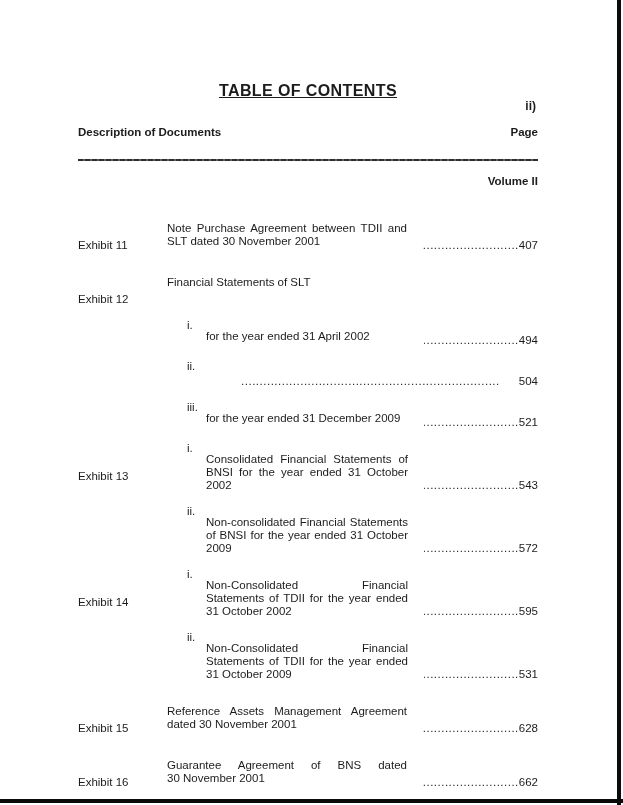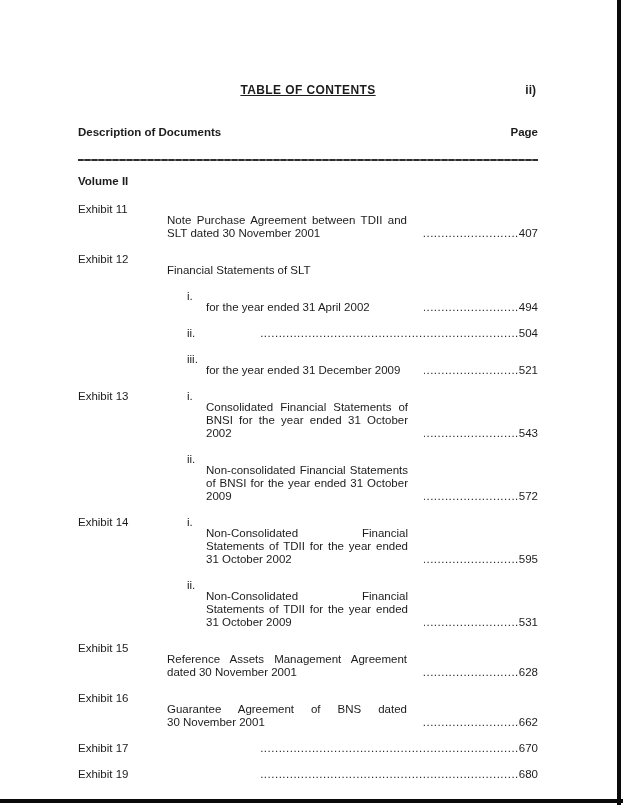--- a/index.html
+++ b/index.html
@@ -30,55 +30,56 @@
     width: 460px;
   }
   .title-row {
     position: relative;
     text-align: center;
     margin-bottom: 28px;
     height: 14px;
   }
   .doc-title {
     font-weight: bold;
-    font-size: 12px;
+    font-size: 16px;
     letter-spacing: 0.4px;
     text-decoration: underline;
   }
   .page-marker {
     position: absolute;
-    right: 2px; top: 0;
+    right: 2px; top: 16px;
     font-weight: bold;
     font-size: 12px;
     text-align: center;
   }
   .headers-row {
     display: flex;
     justify-content: space-between;
     font-weight: bold;
     margin-bottom: 20px;
   }
   .divider {
     height: 2px;
     background: repeating-linear-gradient(90deg, #2e2e2e 0 5px, #606060 5px 7px);
     margin-bottom: 14px;
   }
   .volume-title {
-    text-align: left;
-    font-weight: bold;
-    margin-bottom: 15px;
+    text-align: right;
+    font-weight: bold;
+    margin-bottom: 23px;
   }
   .toc-row {
     display: flex;
     align-items: flex-start;
     margin-bottom: 13px;
   }
   .c-exh {
     width: 89px;
     flex-shrink: 0;
+    margin-top: 28px;
   }
   .c-num {
     margin-left: 20px;
     width: 19px;
     flex-shrink: 0;
   }
   .c-desc {
     width: 240px;
     flex-shrink: 0;
     text-align: justify;
@@ -86,20 +87,21 @@
     margin-top: 11px;
   }
   .c-desc.narrow { width: 202px; }
   .c-page {
     flex: 1;
     align-self: flex-end;
     display: flex;
     align-items: baseline;
     padding-left: 16px;
     min-width: 0;
+    text-align: center;
   }
   .leader {
     flex: 1;
     overflow: hidden;
     white-space: nowrap;
     direction: rtl;
     letter-spacing: 0.5px;
     color: #222;
   }
   .leader::before {

